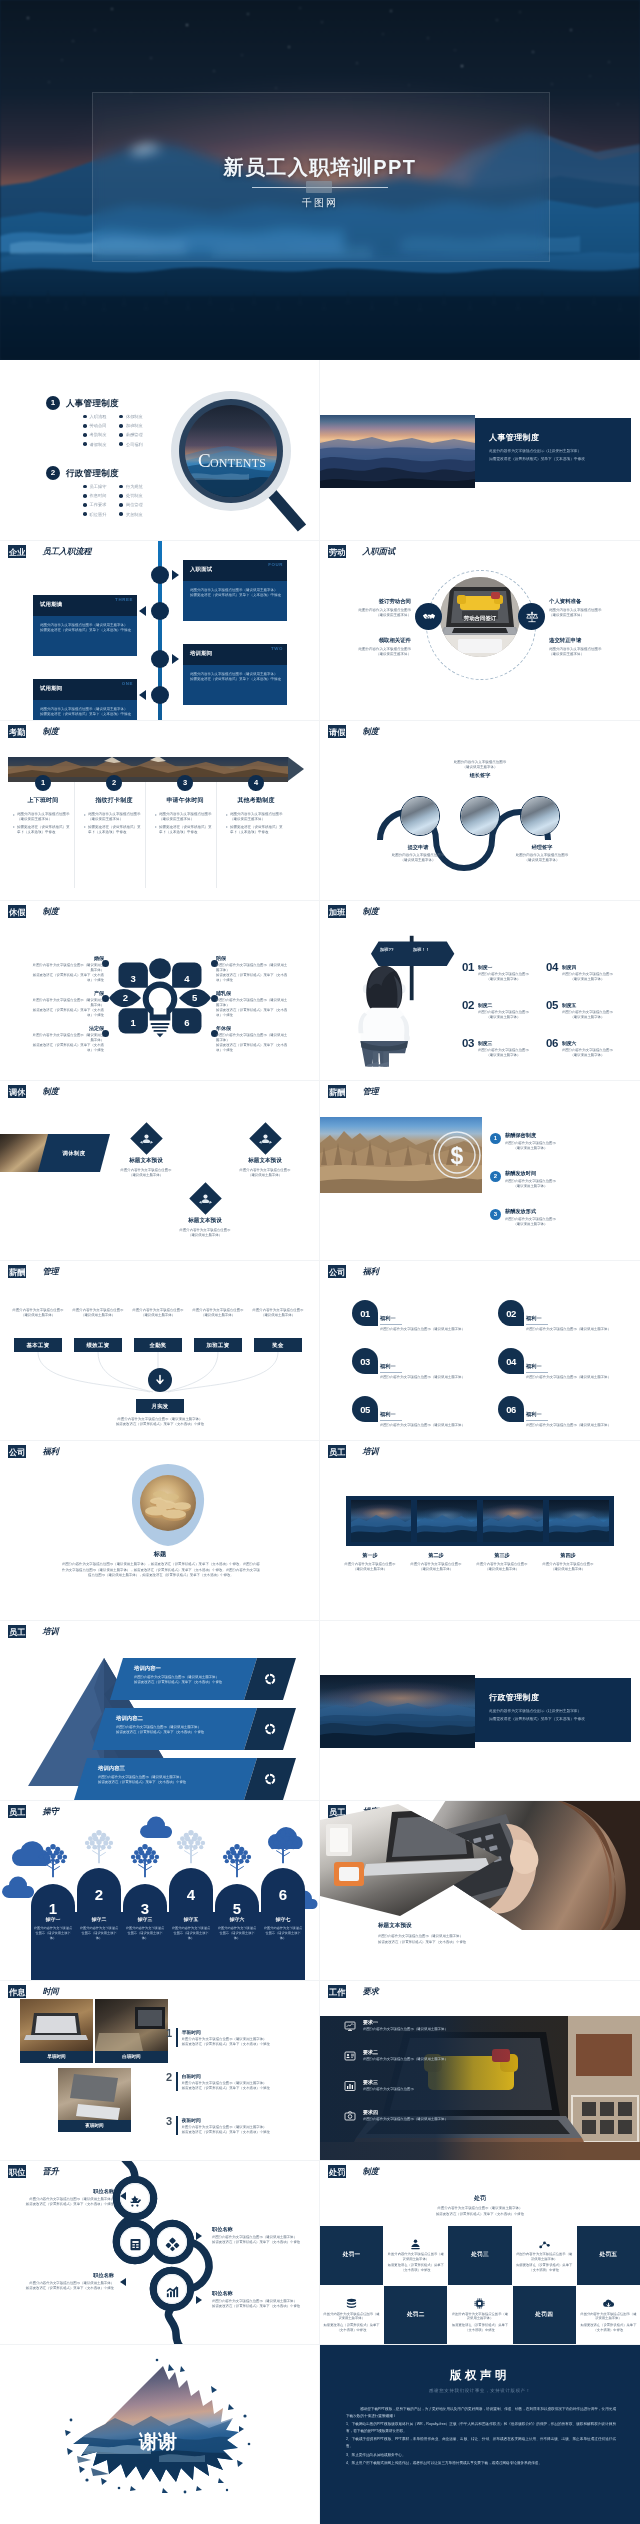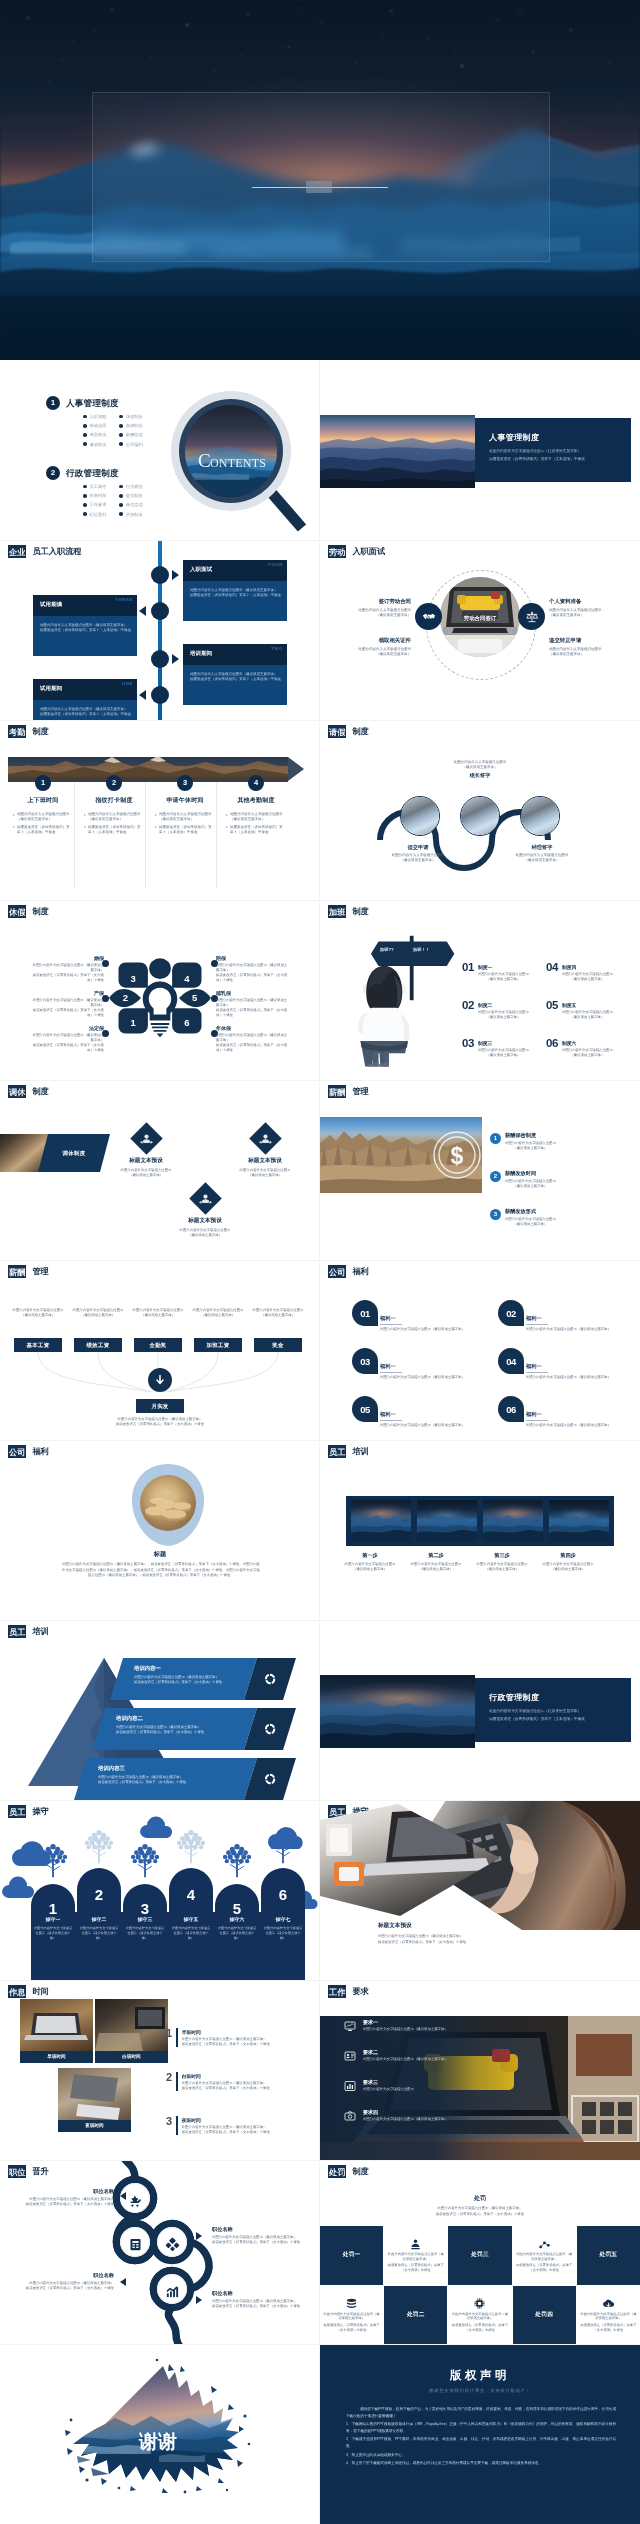--- a/index.html
+++ b/index.html
@@ -31,21 +31,21 @@
 
   
   .slide{position:absolute;width:320px;height:180px;background:#fff;overflow:hidden;}
   .sep-h{position:absolute;left:0;width:640px;height:1px;background:#f1f3f5;z-index:5;}
   .sep-v{position:absolute;width:1px;background:#f1f3f5;z-index:5;}
 
   
   .stitle{position:absolute;left:8px;top:6px;font-size:8.2px;font-weight:bold;
           color:#152c47;letter-spacing:0;white-space:nowrap;line-height:12px;}
   .stitle .hi{background:#13304f;color:#eef3f8;padding:2.5px 1px 2px 1px;}
-  .stitle .rest{padding-left:6px;}
+  .stitle .rest{padding-left:16px;font-style:italic;}
 
   .bodytxt{color:#5b6b7d;font-size:3.6px;line-height:5.6px;}
   .bodytxt-w{color:#c6d4e2;font-size:3.6px;line-height:5.6px;}
   .hd{color:#0f2b49;font-weight:bold;}
   .hd-w{color:#ffffff;font-weight:bold;}
   svg{display:block;overflow:visible;}
 
 
   
   .tl-line{position:absolute;left:158px;top:0;width:4px;height:180px;
@@ -458,23 +458,25 @@
                M84,292 l3,13 l-6,0 Z M104,300 l3,11 l-6,0 Z M124,293 l3,13 l-6,0 Z M146,299 l3,11 l-6,0 Z
                M166,291 l3,13 l-6,0 Z M188,298 l3,12 l-6,0 Z M210,293 l3,12 l-6,0 Z M232,300 l3,11 l-6,0 Z
                M254,292 l3,13 l-6,0 Z M278,298 l3,12 l-6,0 Z M300,292 l3,13 l-6,0 Z M324,299 l3,11 l-6,0 Z
                M348,291 l3,13 l-6,0 Z M372,298 l3,12 l-6,0 Z M396,293 l3,12 l-6,0 Z M420,300 l3,11 l-6,0 Z
                M444,292 l3,13 l-6,0 Z M470,298 l3,12 l-6,0 Z M494,292 l3,13 l-6,0 Z M518,299 l3,11 l-6,0 Z
                M542,291 l3,13 l-6,0 Z M568,298 l3,12 l-6,0 Z M594,293 l3,12 l-6,0 Z M620,300 l3,11 l-6,0 Z"></path>
     </g>
   </svg>
   <div class="cvblur"></div>
   <div class="glassbox"></div>
+  <div class="cover-title">新员工入职培训PPT</div>
   <div class="cover-rule">
     <span class="cover-mark"></span>
   </div>
+  <div class="cover-sub">千图网</div>
 </div>
 <div class="sep-h" style="top:540px"></div>
 <div class="sep-h" style="top:720px"></div>
 <div class="sep-h" style="top:900px"></div>
 <div class="sep-h" style="top:1080px"></div>
 <div class="sep-h" style="top:1260px"></div>
 <div class="sep-h" style="top:1440px"></div>
 <div class="sep-h" style="top:1620px"></div>
 <div class="sep-h" style="top:1800px"></div>
 <div class="sep-h" style="top:1980px"></div>

